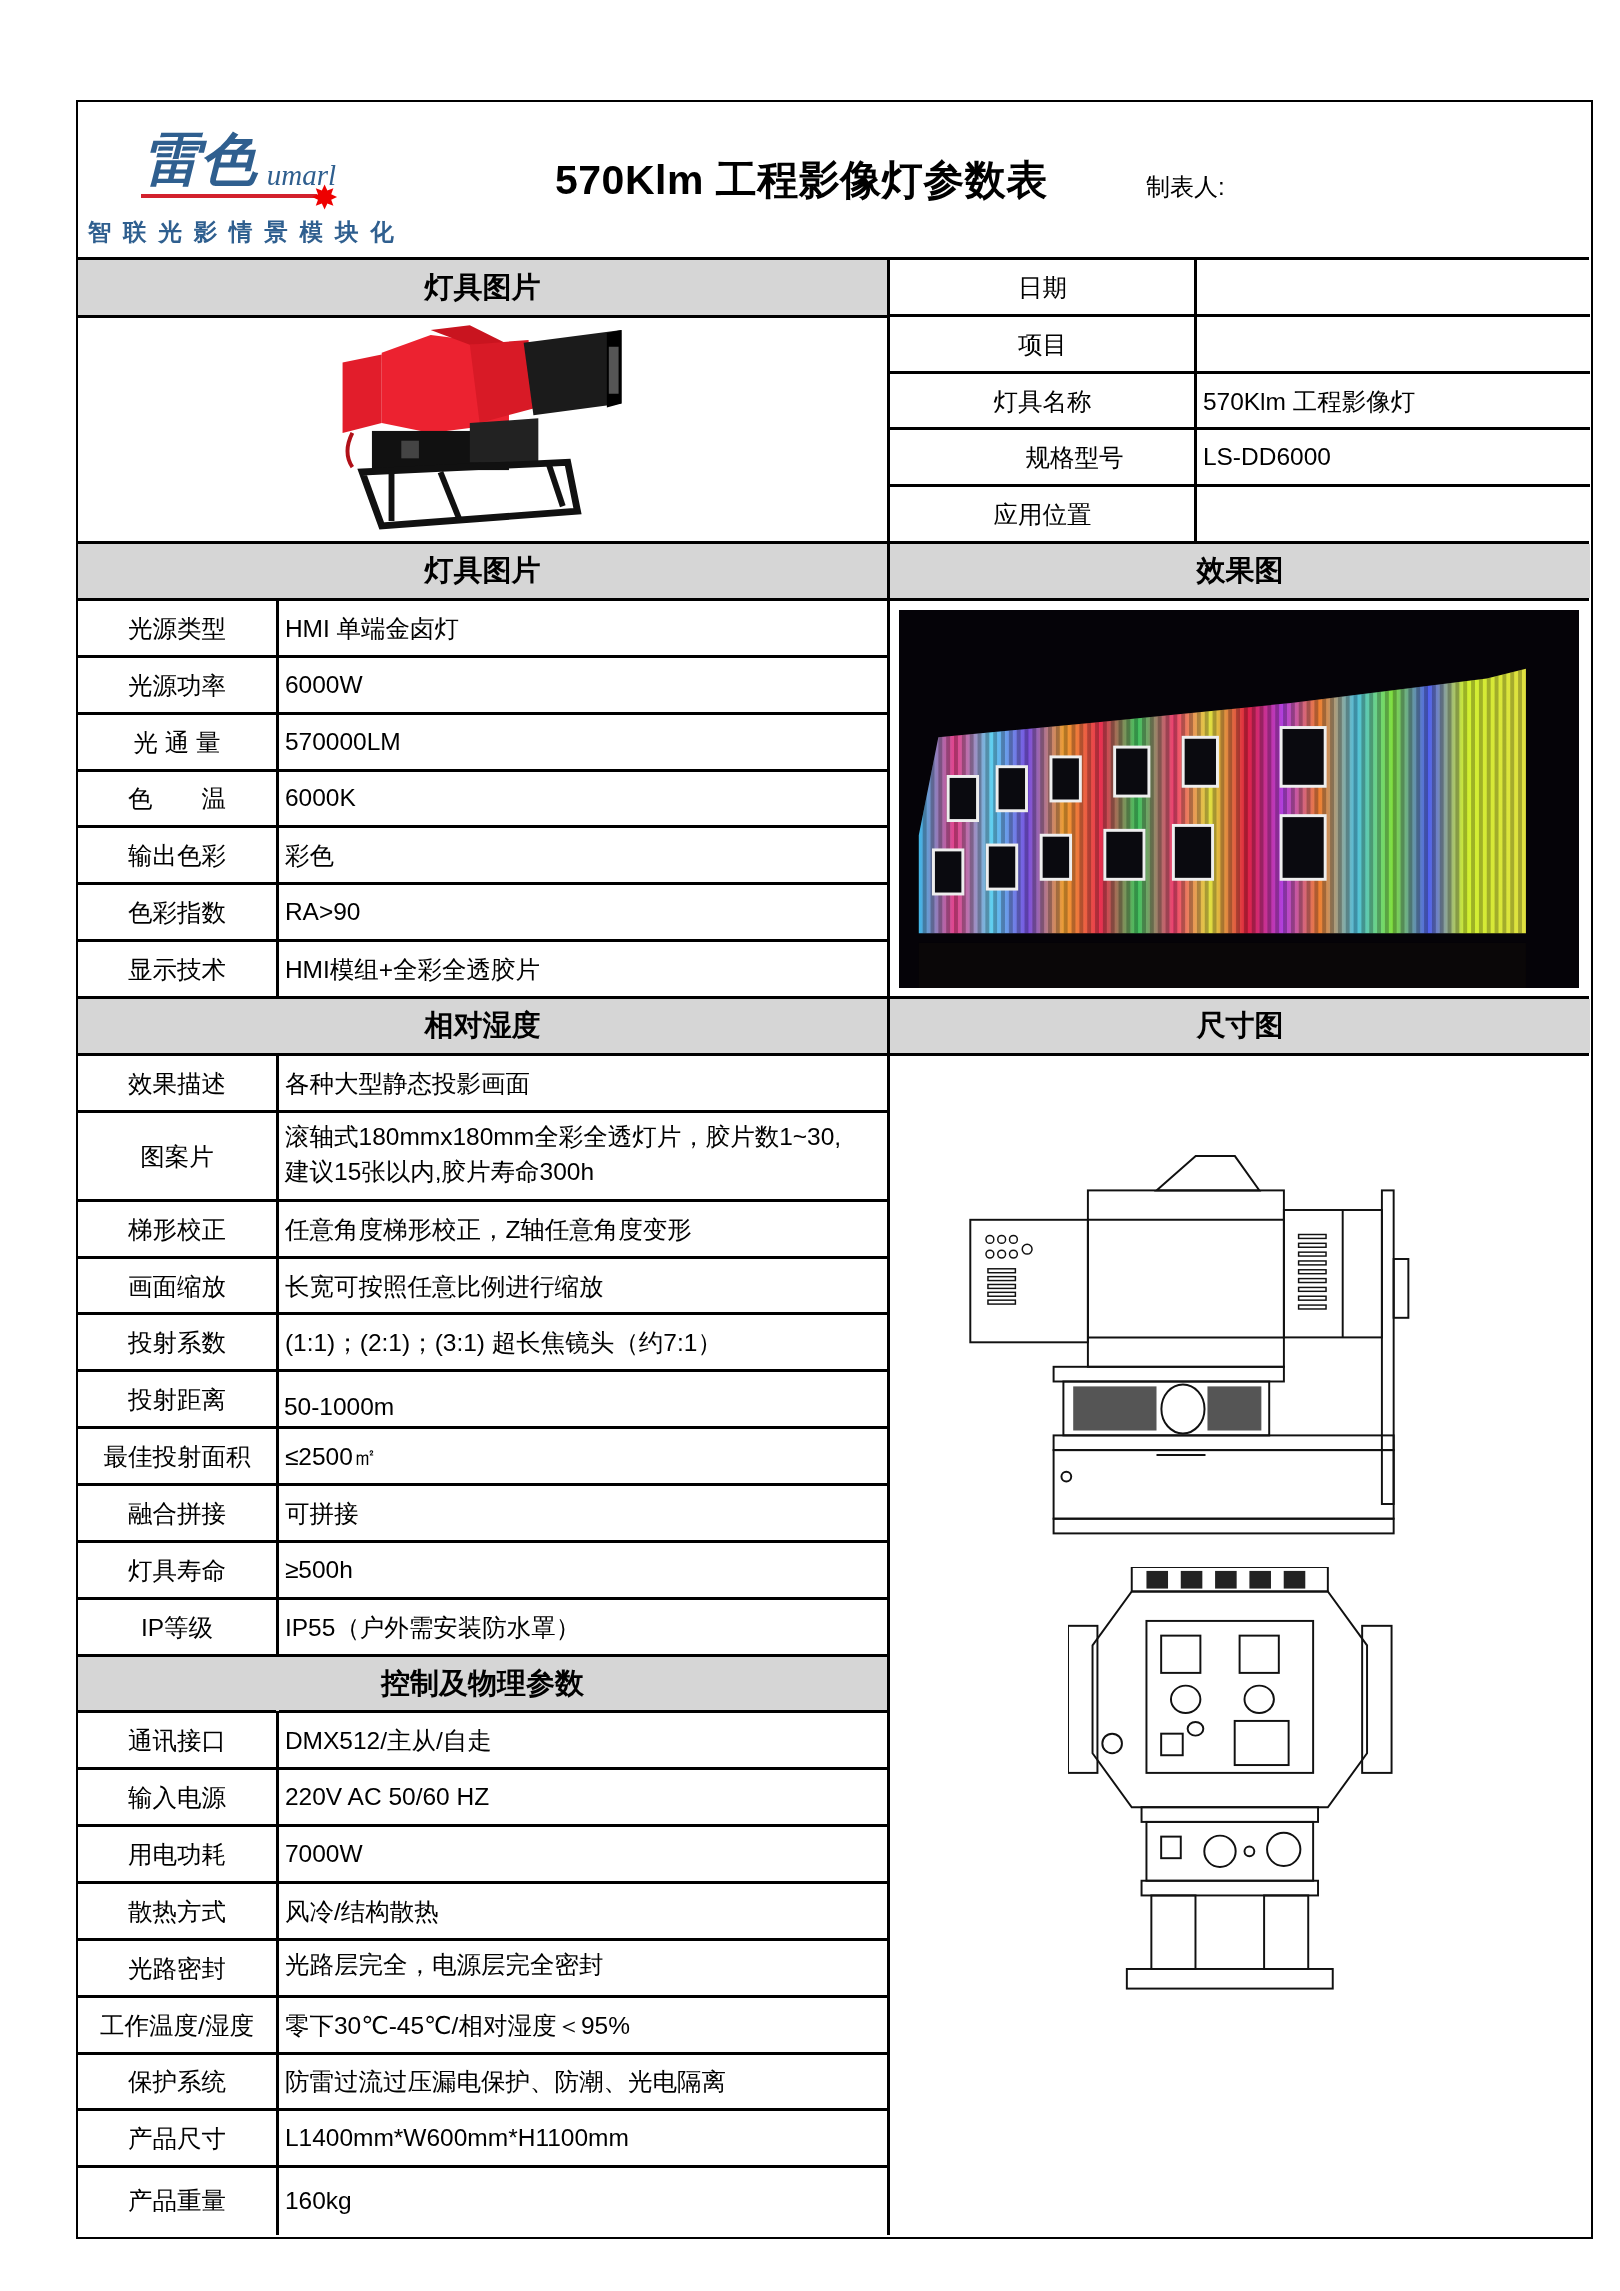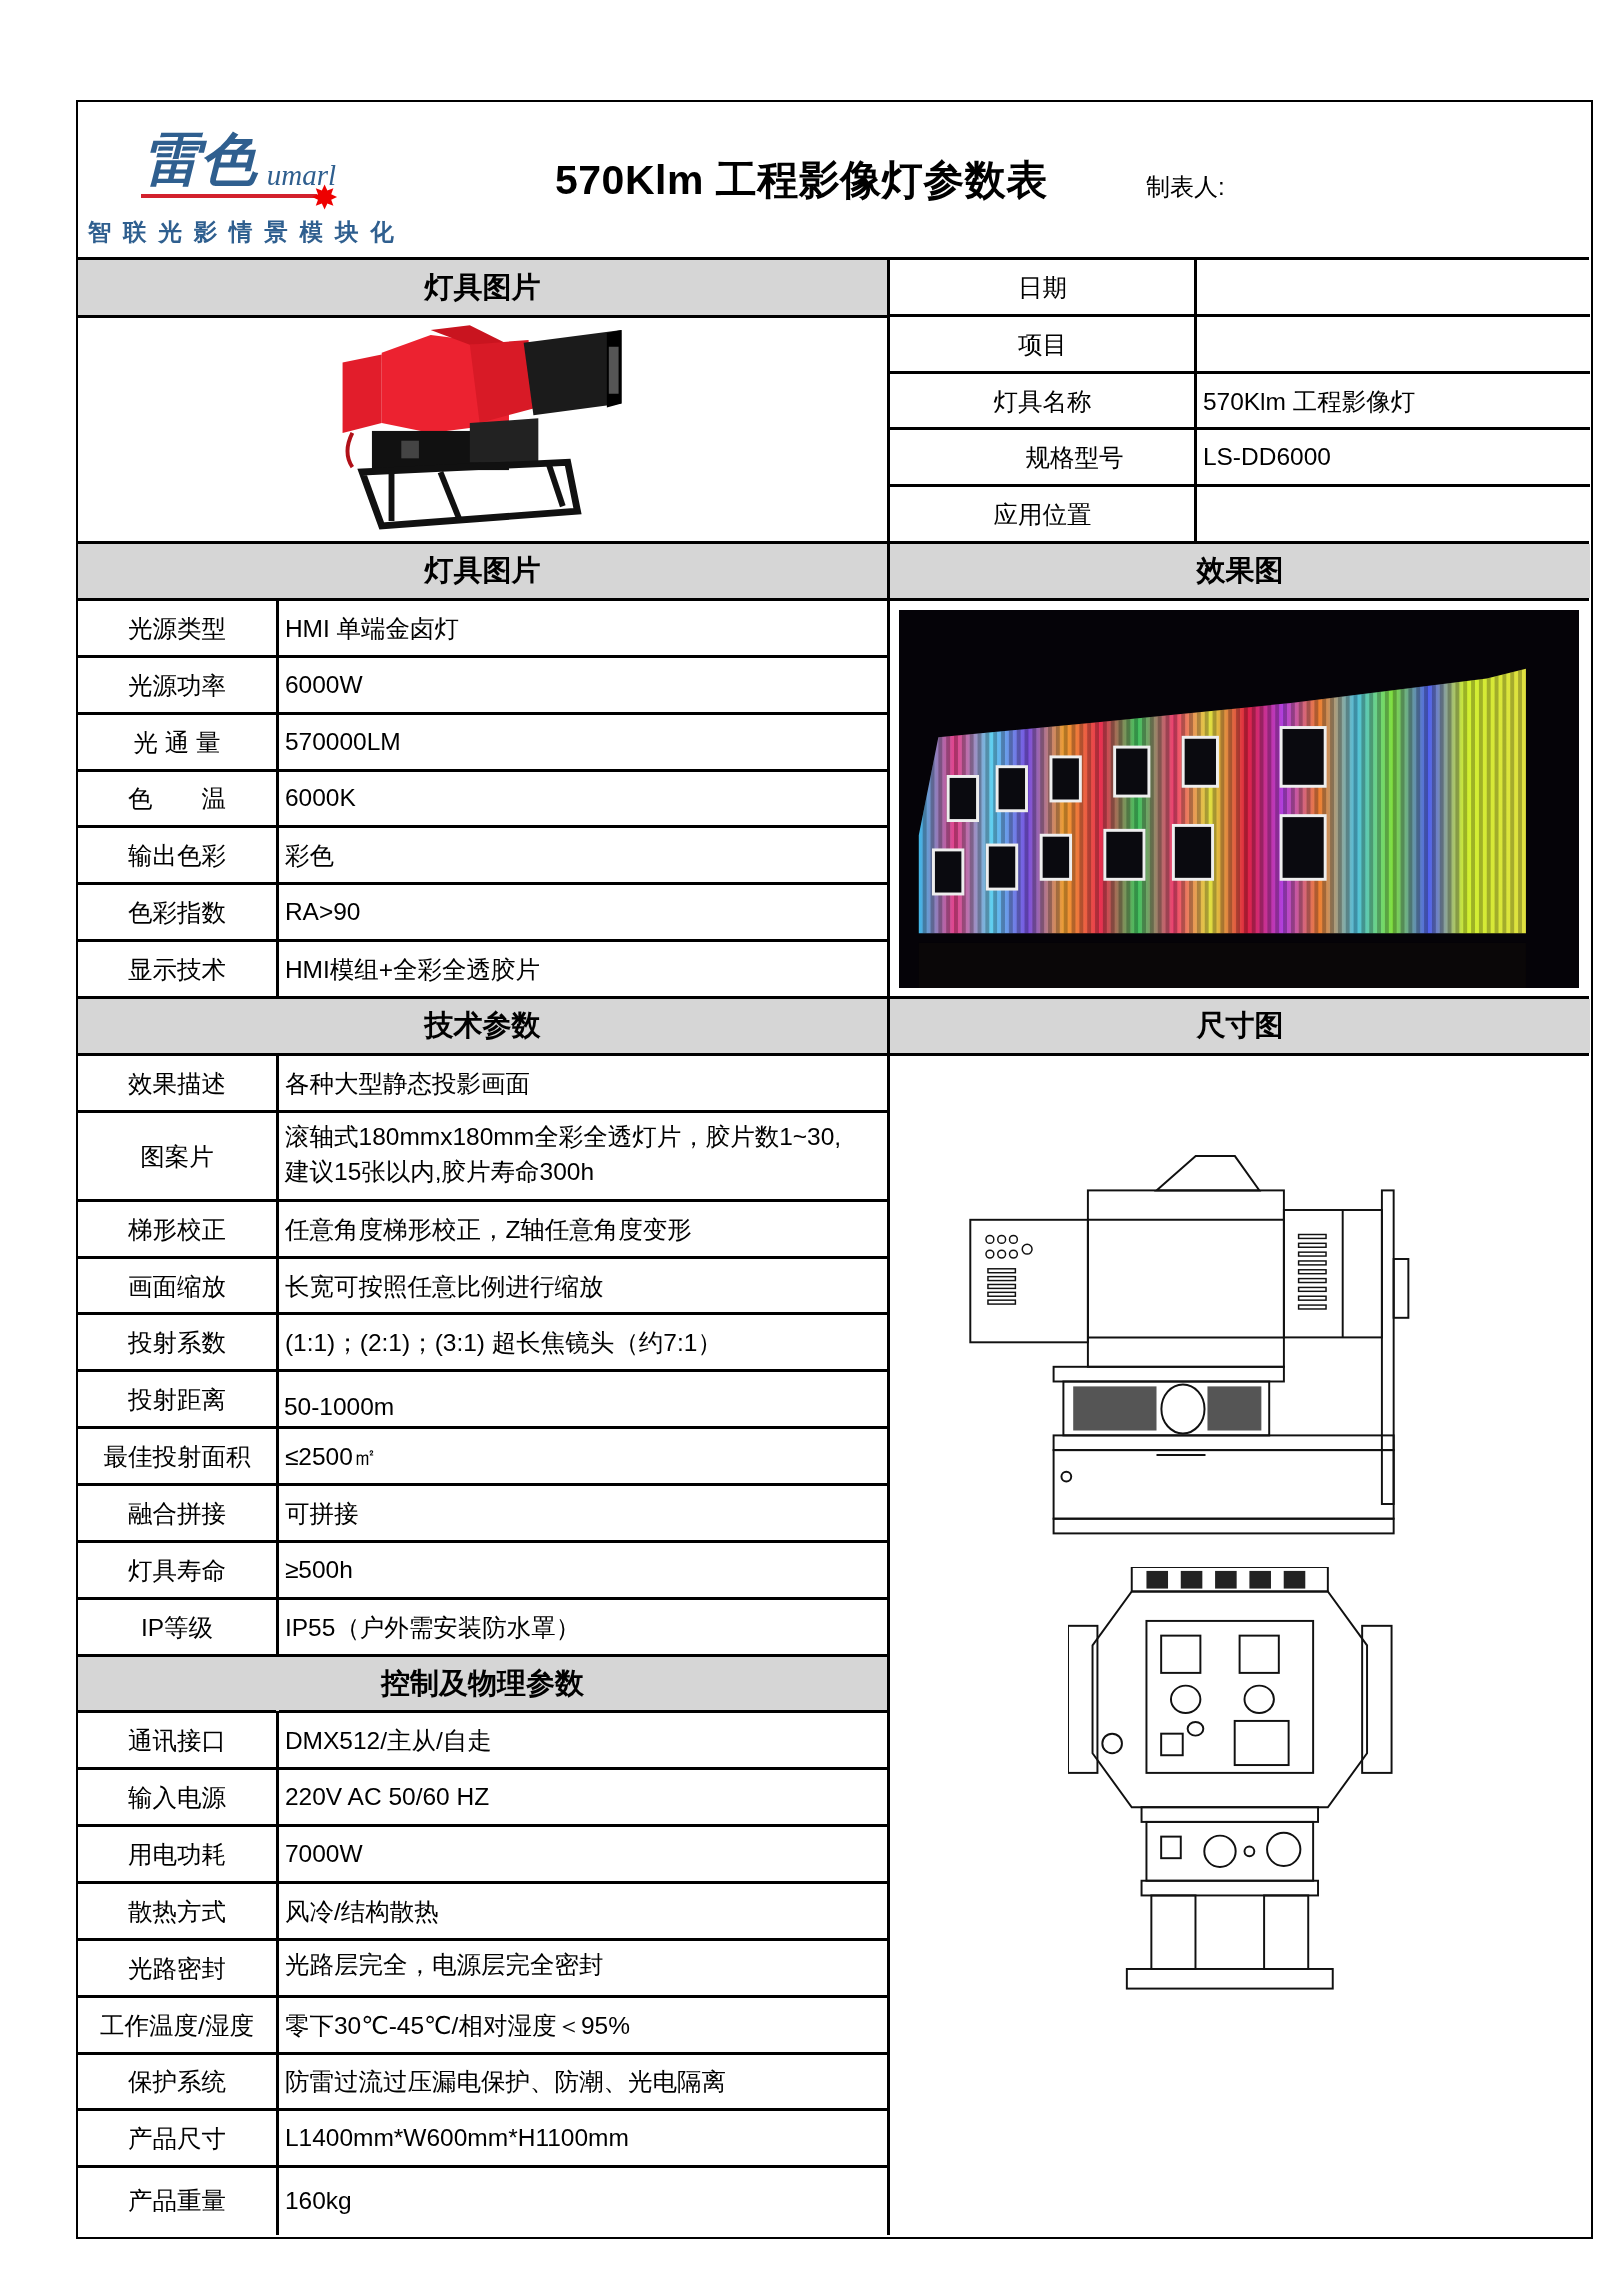--- a/index.html
+++ b/index.html
@@ -167,21 +167,21 @@
         <rect x="145" y="230" width="30" height="45"></rect>
         <rect x="210" y="225" width="40" height="50"></rect>
         <rect x="280" y="220" width="40" height="55"></rect>
         <rect x="390" y="210" width="45" height="65"></rect>
       </g>
     </svg>
   </div>
 
   <div class="hline" style="left:0;top:894px;width:1511px;"></div>
 
-  <div class="section-head" style="left:0;top:897px;width:809px;height:54px;">技术参数</div>
+  <div class="section-head" style="left:0;top:897px;width:809px;height:54px;">相对湿度</div>
   <div class="section-head" style="left:812px;top:897px;width:700px;height:54px;">尺寸图</div>
   <div class="hline" style="left:0;top:951px;width:1511px;"></div>
 
   <div class="vline" style="left:198px;top:954px;height:1179px;"></div>
 
   <div class="cell center" style="left:0;top:954px;width:198px;height:54px;">效果描述</div>
   <div class="cell left" style="left:201px;top:954px;width:608px;height:54px;">各种大型静态投影画面</div>
   <div class="hline" style="left:0;top:1008px;width:809px;"></div>
 
   <div class="cell center" style="left:0;top:1011px;width:198px;height:86px;">图案片</div>

